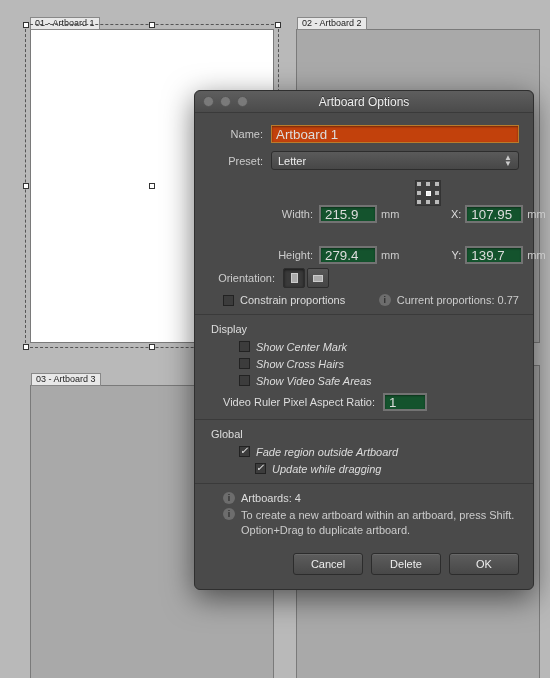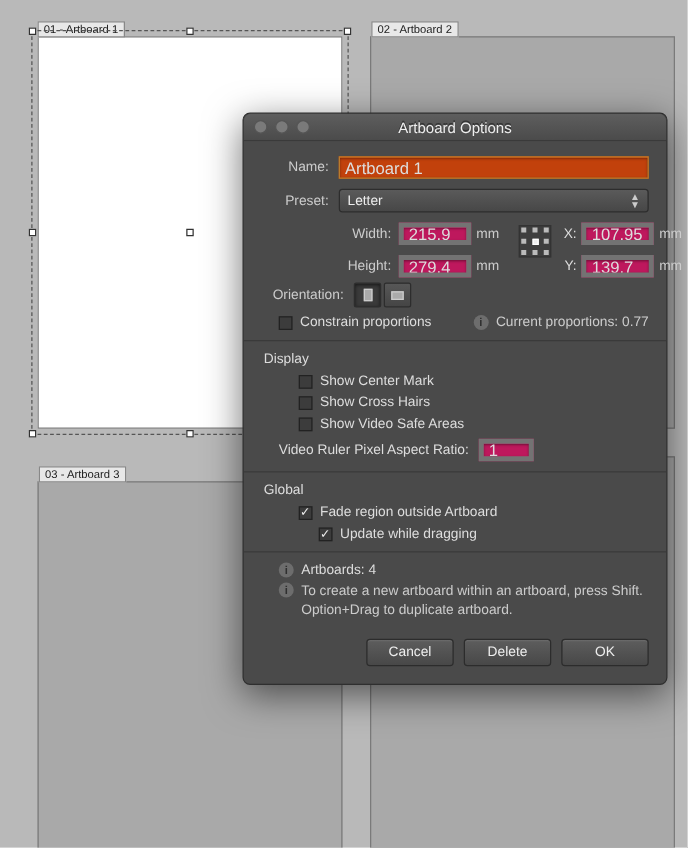--- a/index.html
+++ b/index.html
@@ -23,42 +23,42 @@
 
   .dialog { position: absolute; left: 194px; top: 90px; width: 340px; background: #4a4a4a; border: 1px solid #2f2f2f; border-radius: 6px; box-shadow: 0 8px 30px rgba(0,0,0,.55); color: #ddd; }
   .titlebar { height: 22px; position: relative; border-top-left-radius: 6px; border-top-right-radius: 6px; background: linear-gradient(#5e5e5e, #4b4b4b); border-bottom: 1px solid #3a3a3a; }
   .titlebar .traffic { position: absolute; left: 8px; top: 5px; display: flex; gap: 6px; }
   .tl { width: 11px; height: 11px; border-radius: 50%; background: #7a7a7a; border: 1px solid #555; }
   .titlebar .title { text-align: center; line-height: 22px; font-size: 12px; color: #eee; text-shadow: 0 -1px 0 #333; }
   .body { padding: 12px 14px 14px 14px; }
   .row { display: flex; align-items: center; margin-bottom: 8px; }
   .lbl { width: 62px; text-align: right; padding-right: 8px; color: #ccc; }
   .lbl-narrow { width: 48px; text-align: right; padding-right: 6px; color: #ccc; }
-  .txt { background: #be185d; border: 4px solid #737373; box-shadow: inset 0 1px 2px rgba(0,0,0,.4); color: #ddd; padding: 2px 4px; height: 18px; }
+  .txt { background: #14532d; border: 2px solid #737373; box-shadow: inset 0 1px 2px rgba(0,0,0,.4); color: #ddd; padding: 2px 4px; height: 18px; }
   .txt.sel { background: #c2410c; border: 1px solid #b97c2c; }
   .txt.name { flex: 1; }
   .select { position: relative; flex: 1; background: linear-gradient(#5a5a5a,#474747); border: 1px solid #2d2d2d; border-radius: 3px; height: 19px; padding: 0 6px; color: #eee; display:flex; align-items:center; }
   .select .chev { position: absolute; right: 6px; top: 3px; font-size: 8px; line-height: 6px; color: #ccc; display:flex; flex-direction:column; }
   .dims { display:flex; gap: 16px; margin-left: 62px; margin-bottom: 4px; }
-  .dimcol { display:flex; flex-direction:column; gap:8px; }
+  .dimcol { display:flex; flex-direction:column; gap:23px;margin-top:27px; }
   .dimrow { display:flex; align-items:center; }
   .unit { margin-left: 4px; color: #ccc; }
   .val { width: 58px; }
   .refpoint { width: 26px; height: 26px; border: 1px solid #333; background:#3e3e3e; position: relative; margin-right: 8px; margin-top:2px; align-self:flex-start; }
   .refpoint .dot { position:absolute; width:4px; height:4px; background:#bbb; }
   .refpoint .dot.active { background:#eee; border:1px solid #fff; width:5px; height:5px; }
   .rp-00{left:1px;top:1px}.rp-10{left:10px;top:1px}.rp-20{left:19px;top:1px}
   .rp-01{left:1px;top:10px}.rp-11{left:10px;top:10px}.rp-21{left:19px;top:10px}
   .rp-02{left:1px;top:19px}.rp-12{left:10px;top:19px}.rp-22{left:19px;top:19px}
   .toggle-btn { width:22px; height:20px; background: linear-gradient(#575757,#454545); border:1px solid #2d2d2d; display:flex; align-items:center; justify-content:center; margin-right:2px; border-radius:2px; }
   .toggle-btn.active { background:#3a3a3a; box-shadow: inset 0 1px 3px rgba(0,0,0,.6); }
   .page-ico { border:1px solid #ccc; background:#aaa; }
   .page-ico.portrait { width:7px; height:10px; }
   .page-ico.landscape { width:10px; height:7px; }
-  .chkrow { display:flex; align-items:center; margin-left:14px; margin-bottom:5px; }
+  .chkrow { display:flex; margin-left:14px; margin-bottom:5px;font-style:italic; }
   .chkrow.indent { margin-left:30px; }
   .chkrow.indent2 { margin-left:46px; }
   .chk { width:11px; height:11px; border:1px solid #222; background:#3c3c3c; margin-right:6px; position:relative; }
   .chk.checked::after { content:"✓"; position:absolute; left:0; top:-2px; font-size:10px; color:#eee; }
   .info-icon { width:12px; height:12px; border-radius:50%; background:#6d6d6d; color:#2f2f2f; font-weight:bold; font-size:9px; display:inline-flex; align-items:center; justify-content:center; margin-right:6px; flex:0 0 auto; }
   .hr { border-top:1px solid #3a3a3a; margin: 8px -14px; }
   .section-title { color:#ddd; margin:6px 0 6px 2px; }
   .prop-row { display:flex; align-items:flex-start; margin-top:6px; }
   .prop-row .constrain { display:flex; align-items:center; margin-left:14px; }
   .prop-row .curprop { margin-left:auto; display:flex; align-items:center; color:#ccc; }

